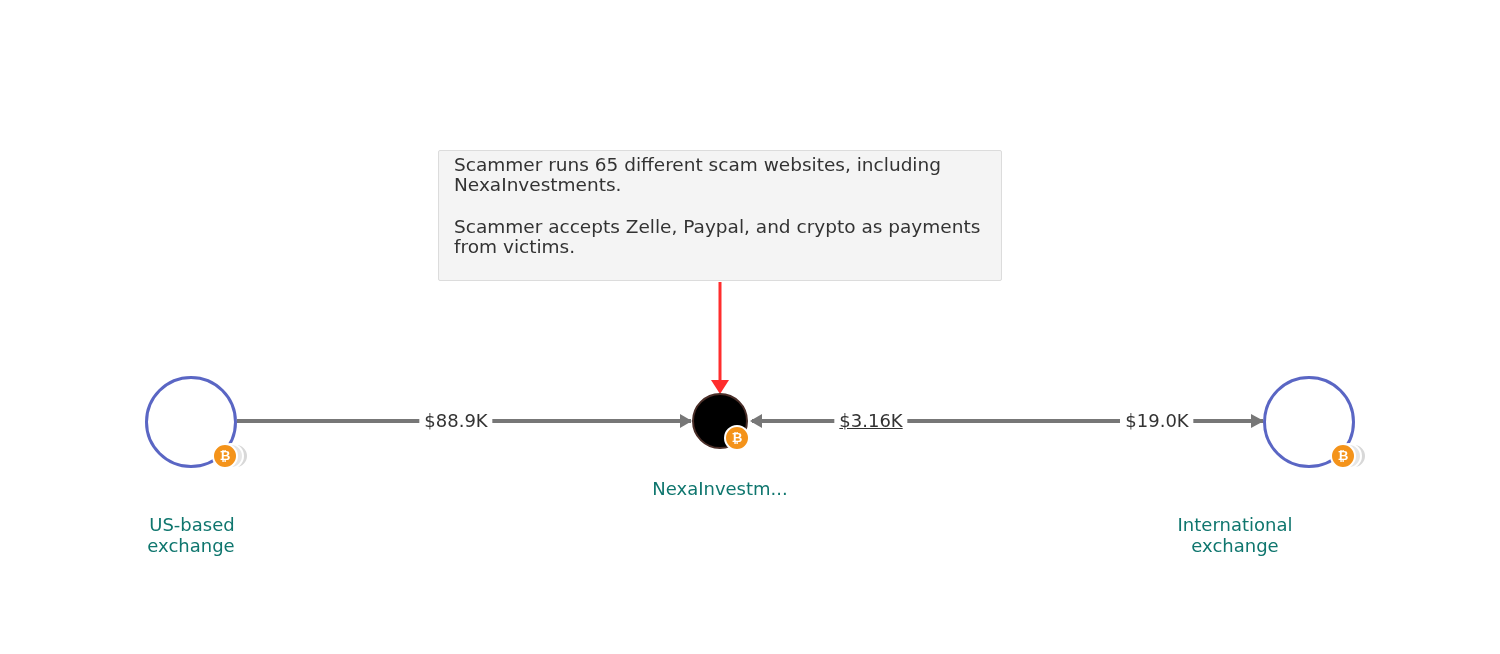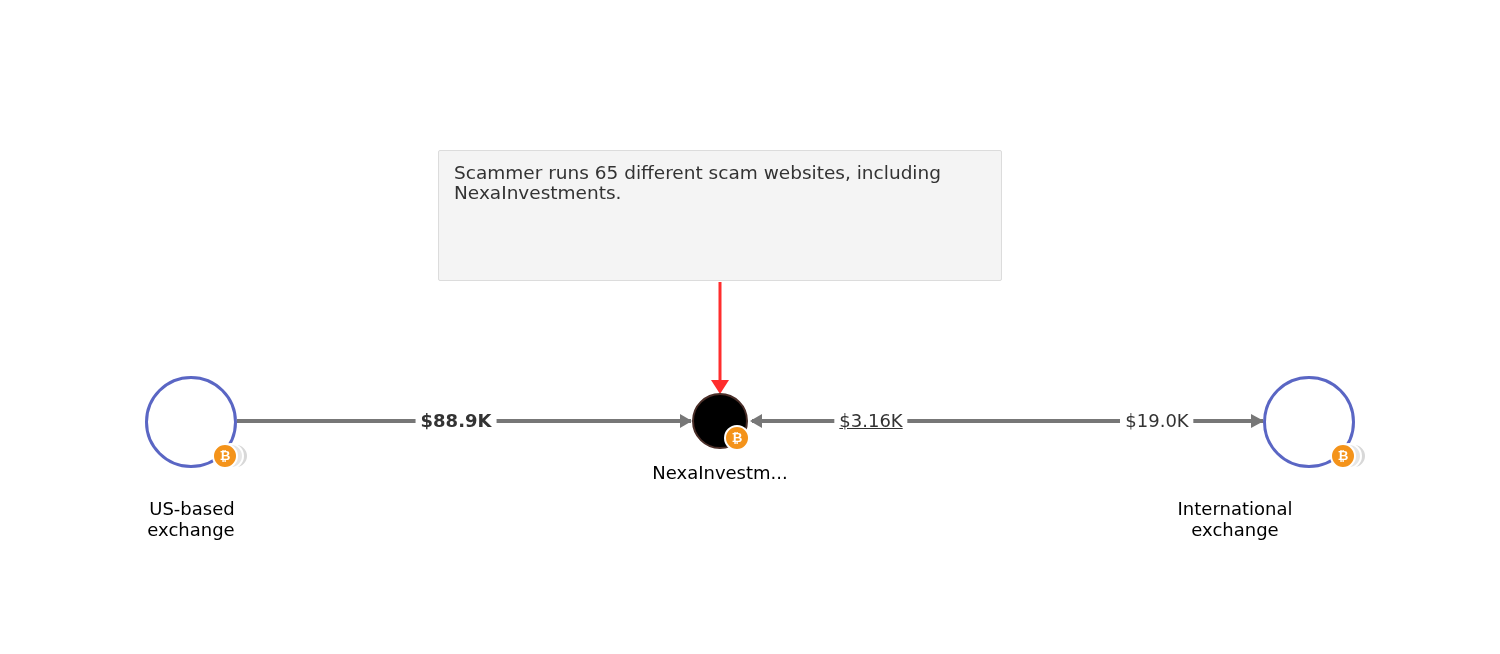--- a/index.html
+++ b/index.html
@@ -27,21 +27,21 @@
     .annotation {
       position: absolute;
       left: 438px;
       top: 150px;
       width: 564px;
       height: 131px;
       box-sizing: border-box;
       background: #f4f4f4;
       border: 1px solid #dcdcdc;
       border-radius: 2px;
-      padding: 12px 14px 0 15px;
+      padding: 4px 14px 0 15px;
       font-size: 18.5px;
       line-height: 20px;
       color: #333333;
     }
     .annotation p {
       margin: 0 0 22px 0;
     }
     .edge-label {
       position: absolute;
       font-size: 18px;
@@ -92,23 +92,24 @@
       border: 2px solid #ffffff;
     }
     .coin-stack.back {
       background: #d8d8d8;
     }
     .node-label {
       position: absolute;
       font-size: 18px;
       line-height: 21px;
       text-align: center;
-      color: #000000;
+      color: #0f766e;
       transform: translateX(-50%);
       white-space: nowrap;
+      margin-top: 16px;
     }
   </style>
 </head>
 <body>
 
 <div class="canvas">
 
   <svg class="edges" width="1500" height="654">
     <defs>
       <marker id="arrow-gray" markerWidth="10" markerHeight="10" refX="9" refY="5" orient="auto" markerUnits="userSpaceOnUse">
@@ -124,23 +125,24 @@
 
     <line x1="1190" y1="421" x2="1263" y2="421" stroke="#777777" stroke-width="4"></line>
     <path d="M1251,414 L1264,421 L1251,428 Z" fill="#777777"></path>
 
     <line x1="720" y1="282" x2="720" y2="382" stroke="#ff2d2d" stroke-width="3"></line>
     <path d="M711,380 L729,380 L720,394 Z" fill="#ff2d2d"></path>
   </svg>
 
   <div class="annotation">
     <p>Scammer runs 65 different scam websites, including NexaInvestments.</p>
+    <p>Scammer accepts Zelle, Paypal, and crypto as payments from victims.</p>
   </div>
 
-  <div class="edge-label" style="left:456px; top:421px;font-weight:bold;">$88.9K</div>
+  <div class="edge-label" style="left:456px; top:421px;">$88.9K</div>
   <div class="edge-label" style="left:871px; top:421px;text-decoration:underline;">$3.16K</div>
   <div class="edge-label" style="left:1157px; top:421px;">$19.0K</div>
 
   <div class="node node-exchange" style="left:145px; top:376px;"></div>
   <div class="coin-stack back" style="left:223px; top:443px;"></div>
   <div class="coin-stack" style="left:218px; top:443px;"></div>
   <div class="coin" style="left:212px; top:443px;">₿</div>
   <div class="node-label" style="left:191px; top:498px;text-align:right;">
     <div>US-based</div>
     <div>exchange</div>

